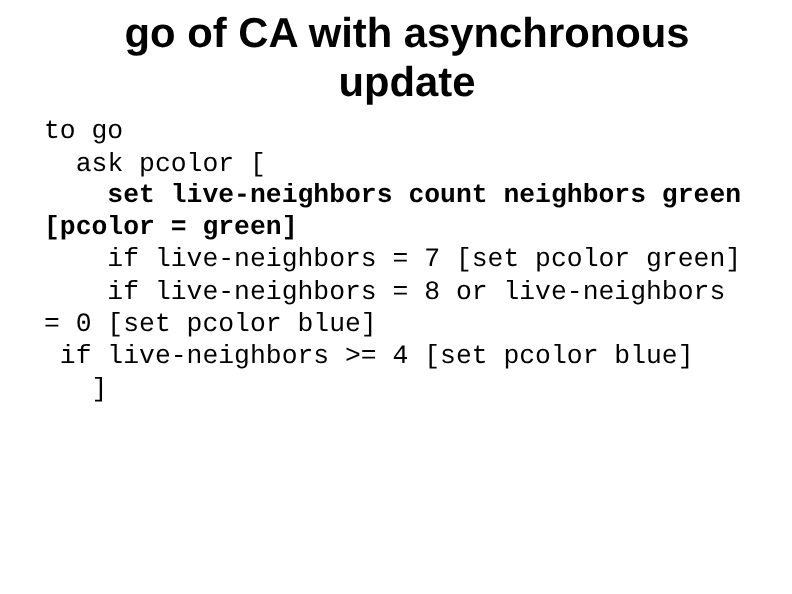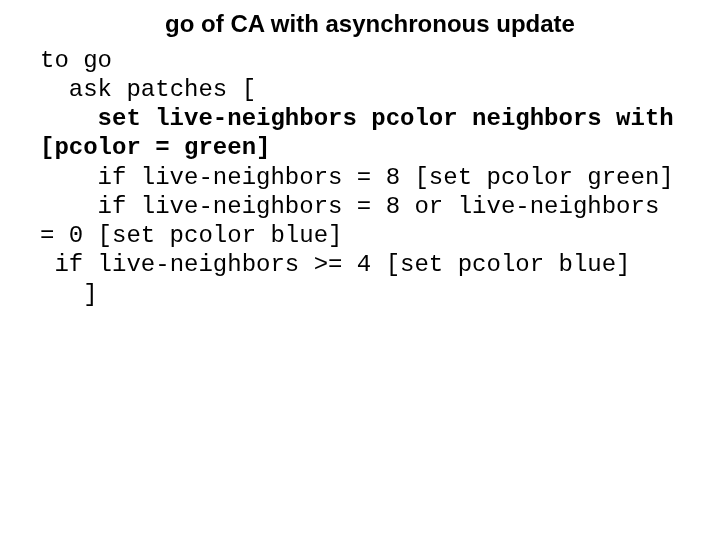--- a/index.html
+++ b/index.html
@@ -5,21 +5,21 @@
     * { margin: 0; padding: 0; box-sizing: border-box; }
     body {
       width: 720px;
       height: 540px;
       background: #ffffff;
       font-family: Arial, Helvetica, sans-serif;
       padding: 10px 40px 20px 40px;
       overflow: hidden;
     }
     .title {
-      font-size: 24px;
+      font-size: 38px;
       font-weight: bold;
       text-align: center;
       color: #000;
       line-height: 1.15;
       padding: 0 10px 6px 10px;
       margin-left: 20px;
     }
     .code-block {
       font-family: "Courier New", Courier, monospace;
       font-size: 24px;
@@ -29,18 +29,18 @@
       margin-top: 2px;
     }
     .bold { font-weight: bold; }
   </style>
 </head>
 <body>
 
 <div class="title">go of CA with asynchronous update</div>
 
 <div class="code-block"><span>to go</span>
-<span>  ask patches [</span>
-<span>    </span><span class="bold">set live-neighbors pcolor neighbors with [pcolor = green]</span>
-<span>    if live-neighbors = 8 [set pcolor green]</span>
+<span>  ask pcolor [</span>
+<span>    </span><span class="bold">set live-neighbors count neighbors green [pcolor = green]</span>
+<span>    if live-neighbors = 7 [set pcolor green]</span>
 <span>    if live-neighbors = 8 or live-neighbors = 0 [set pcolor blue]</span>
 <span> if live-neighbors &gt;= 4 [set pcolor blue]</span>
 <span>   ]</span></div>
 
 </body></html>

